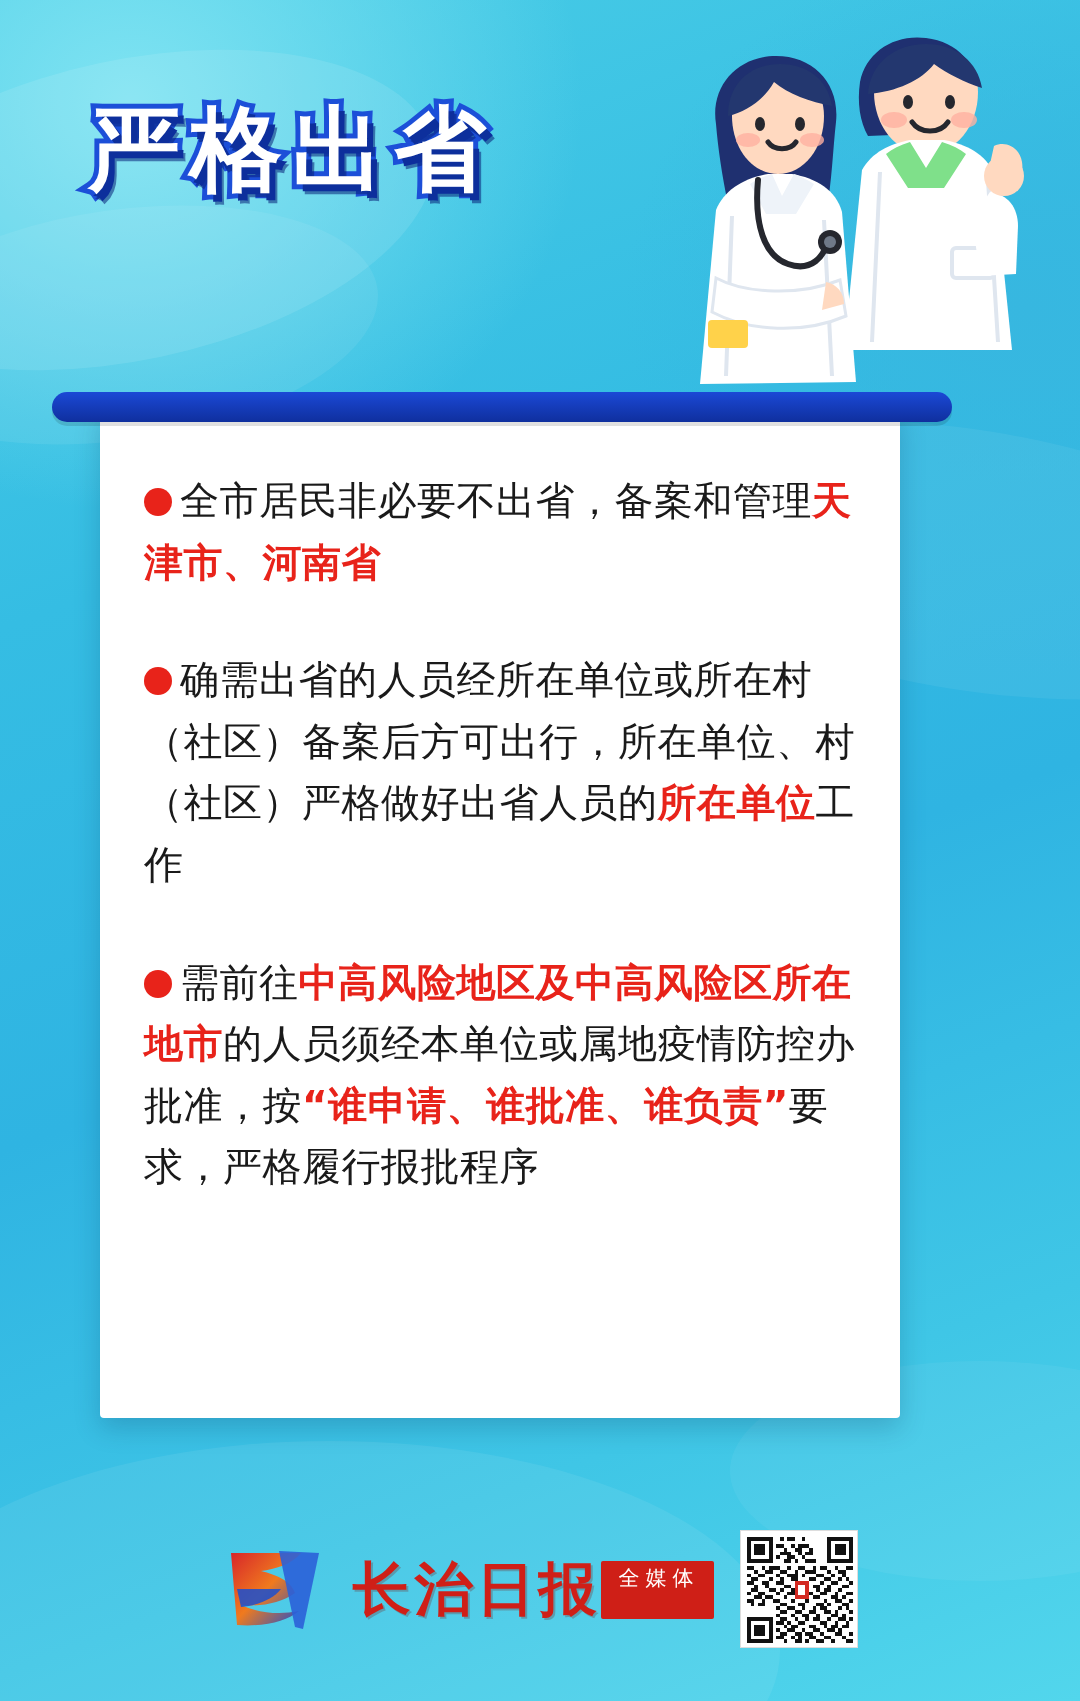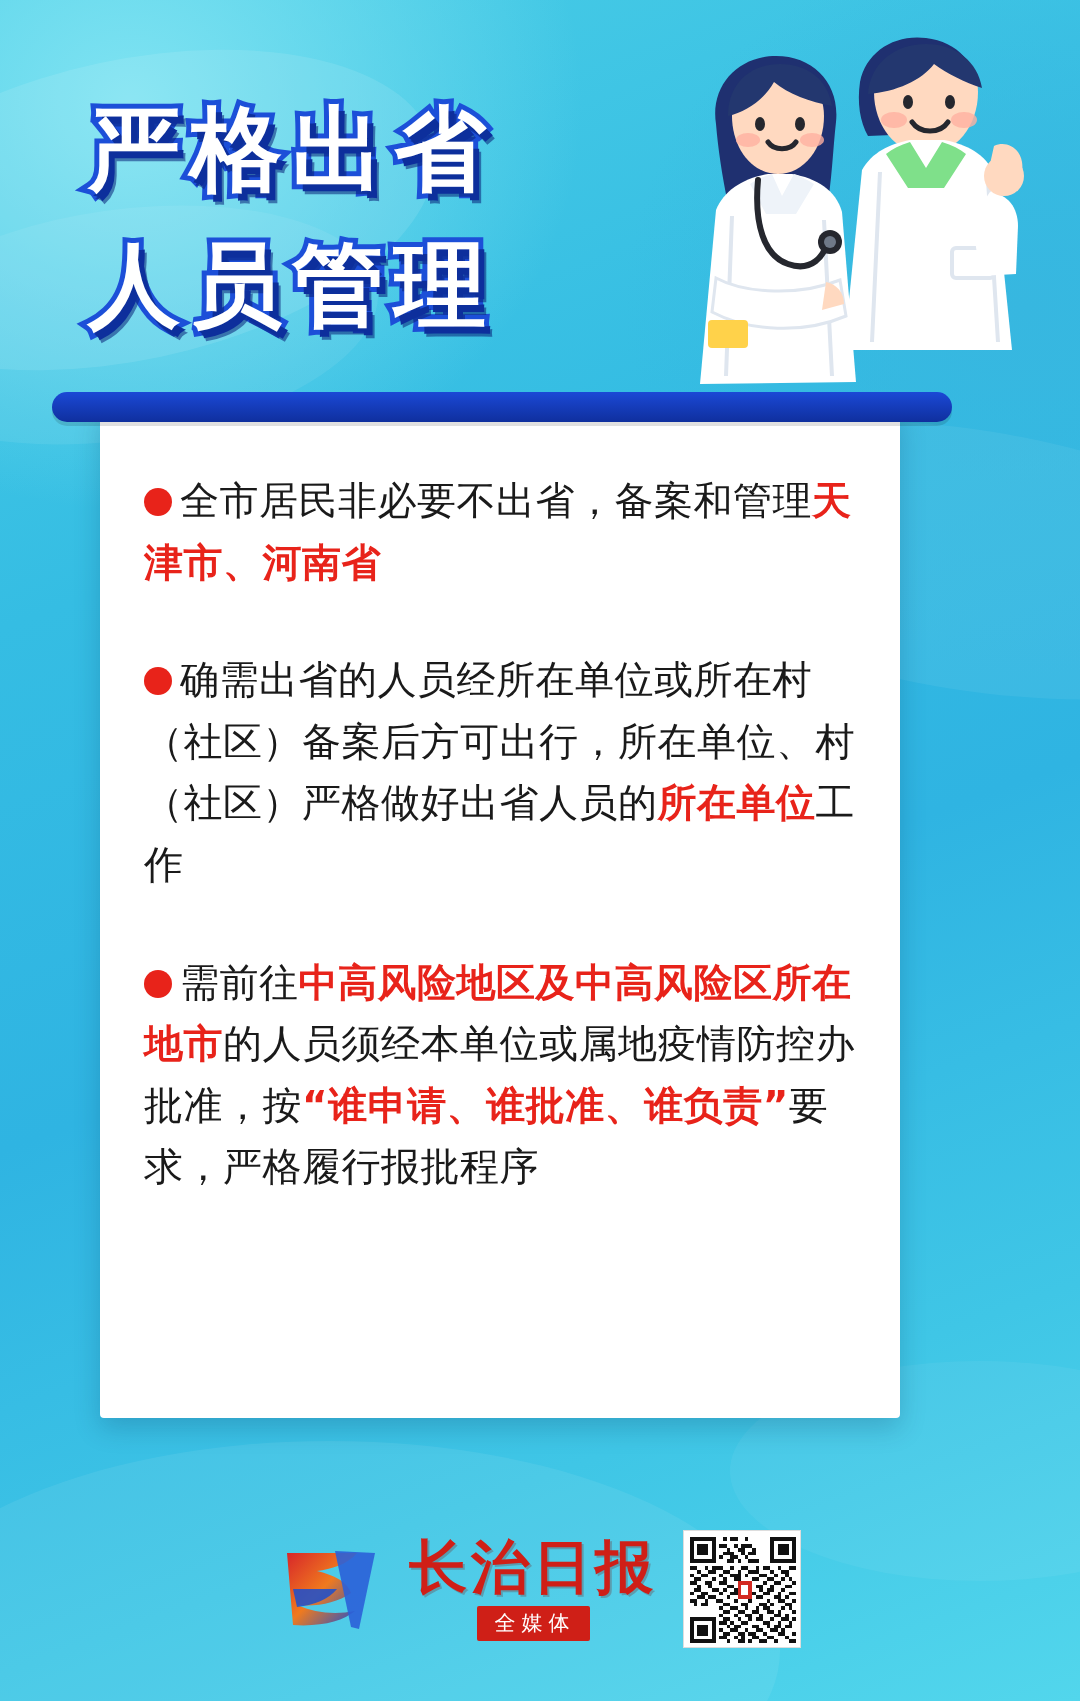--- a/index.html
+++ b/index.html
@@ -101,33 +101,33 @@
     align-items: center;
     justify-content: center;
     gap: 26px;
     z-index: 6;
   }
   .logo-mark {
     width: 104px; height: 92px;
     position: relative;
   }
   .brand {
-    display: flex; flex-direction: column; align-items: center;
+    display: flex; flex-direction: row; 
   }
   .brand-name {
     font-family: "DejaVu Serif", "Liberation Serif", serif;
     font-size: 58px;
     font-weight: bold;
     color: #cf1f17;
     letter-spacing: 4px;
     line-height: 1.05;
     text-shadow: 2px 2px 0 rgba(120,10,5,0.25);
   }
   .brand-sub {
-    margin-top: 8px;
+    margin-top: 2px;
     background: #cf1f17;
     color: #fff;
     font-size: 21px;
     letter-spacing: 6px;
     padding: 3px 14px 4px 18px;
     border-radius: 2px;
   }
   .qr {
     width: 118px; height: 118px;
     background: #fff;
@@ -140,21 +140,20 @@
 <body>
 
 <div class="bg-wave w1"></div>
 <div class="bg-wave w2"></div>
 <div class="bg-wave w3"></div>
 <div class="bg-wave w4"></div>
 <div class="bg-wave w5"></div>
 
 <div class="title-block">
   <div class="title-line">严格出省</div>
-  <div class="title-line">人员管理</div>
 </div>
 
 <div class="doctors">
   <svg viewBox="0 0 420 420" width="420" height="420" aria-hidden="true">
 
     <g>
 
       <path d="M248 62c6-30 34-48 66-44 32 4 52 26 50 56-1 18-6 30-12 38l-96 4c-8-14-11-33-8-54z" fill="#1f3070"></path>
 
       <path d="M262 72c0-28 22-46 52-46s52 18 52 46c0 34-22 62-52 62s-52-28-52-62z" fill="#ffd9c0"></path>

